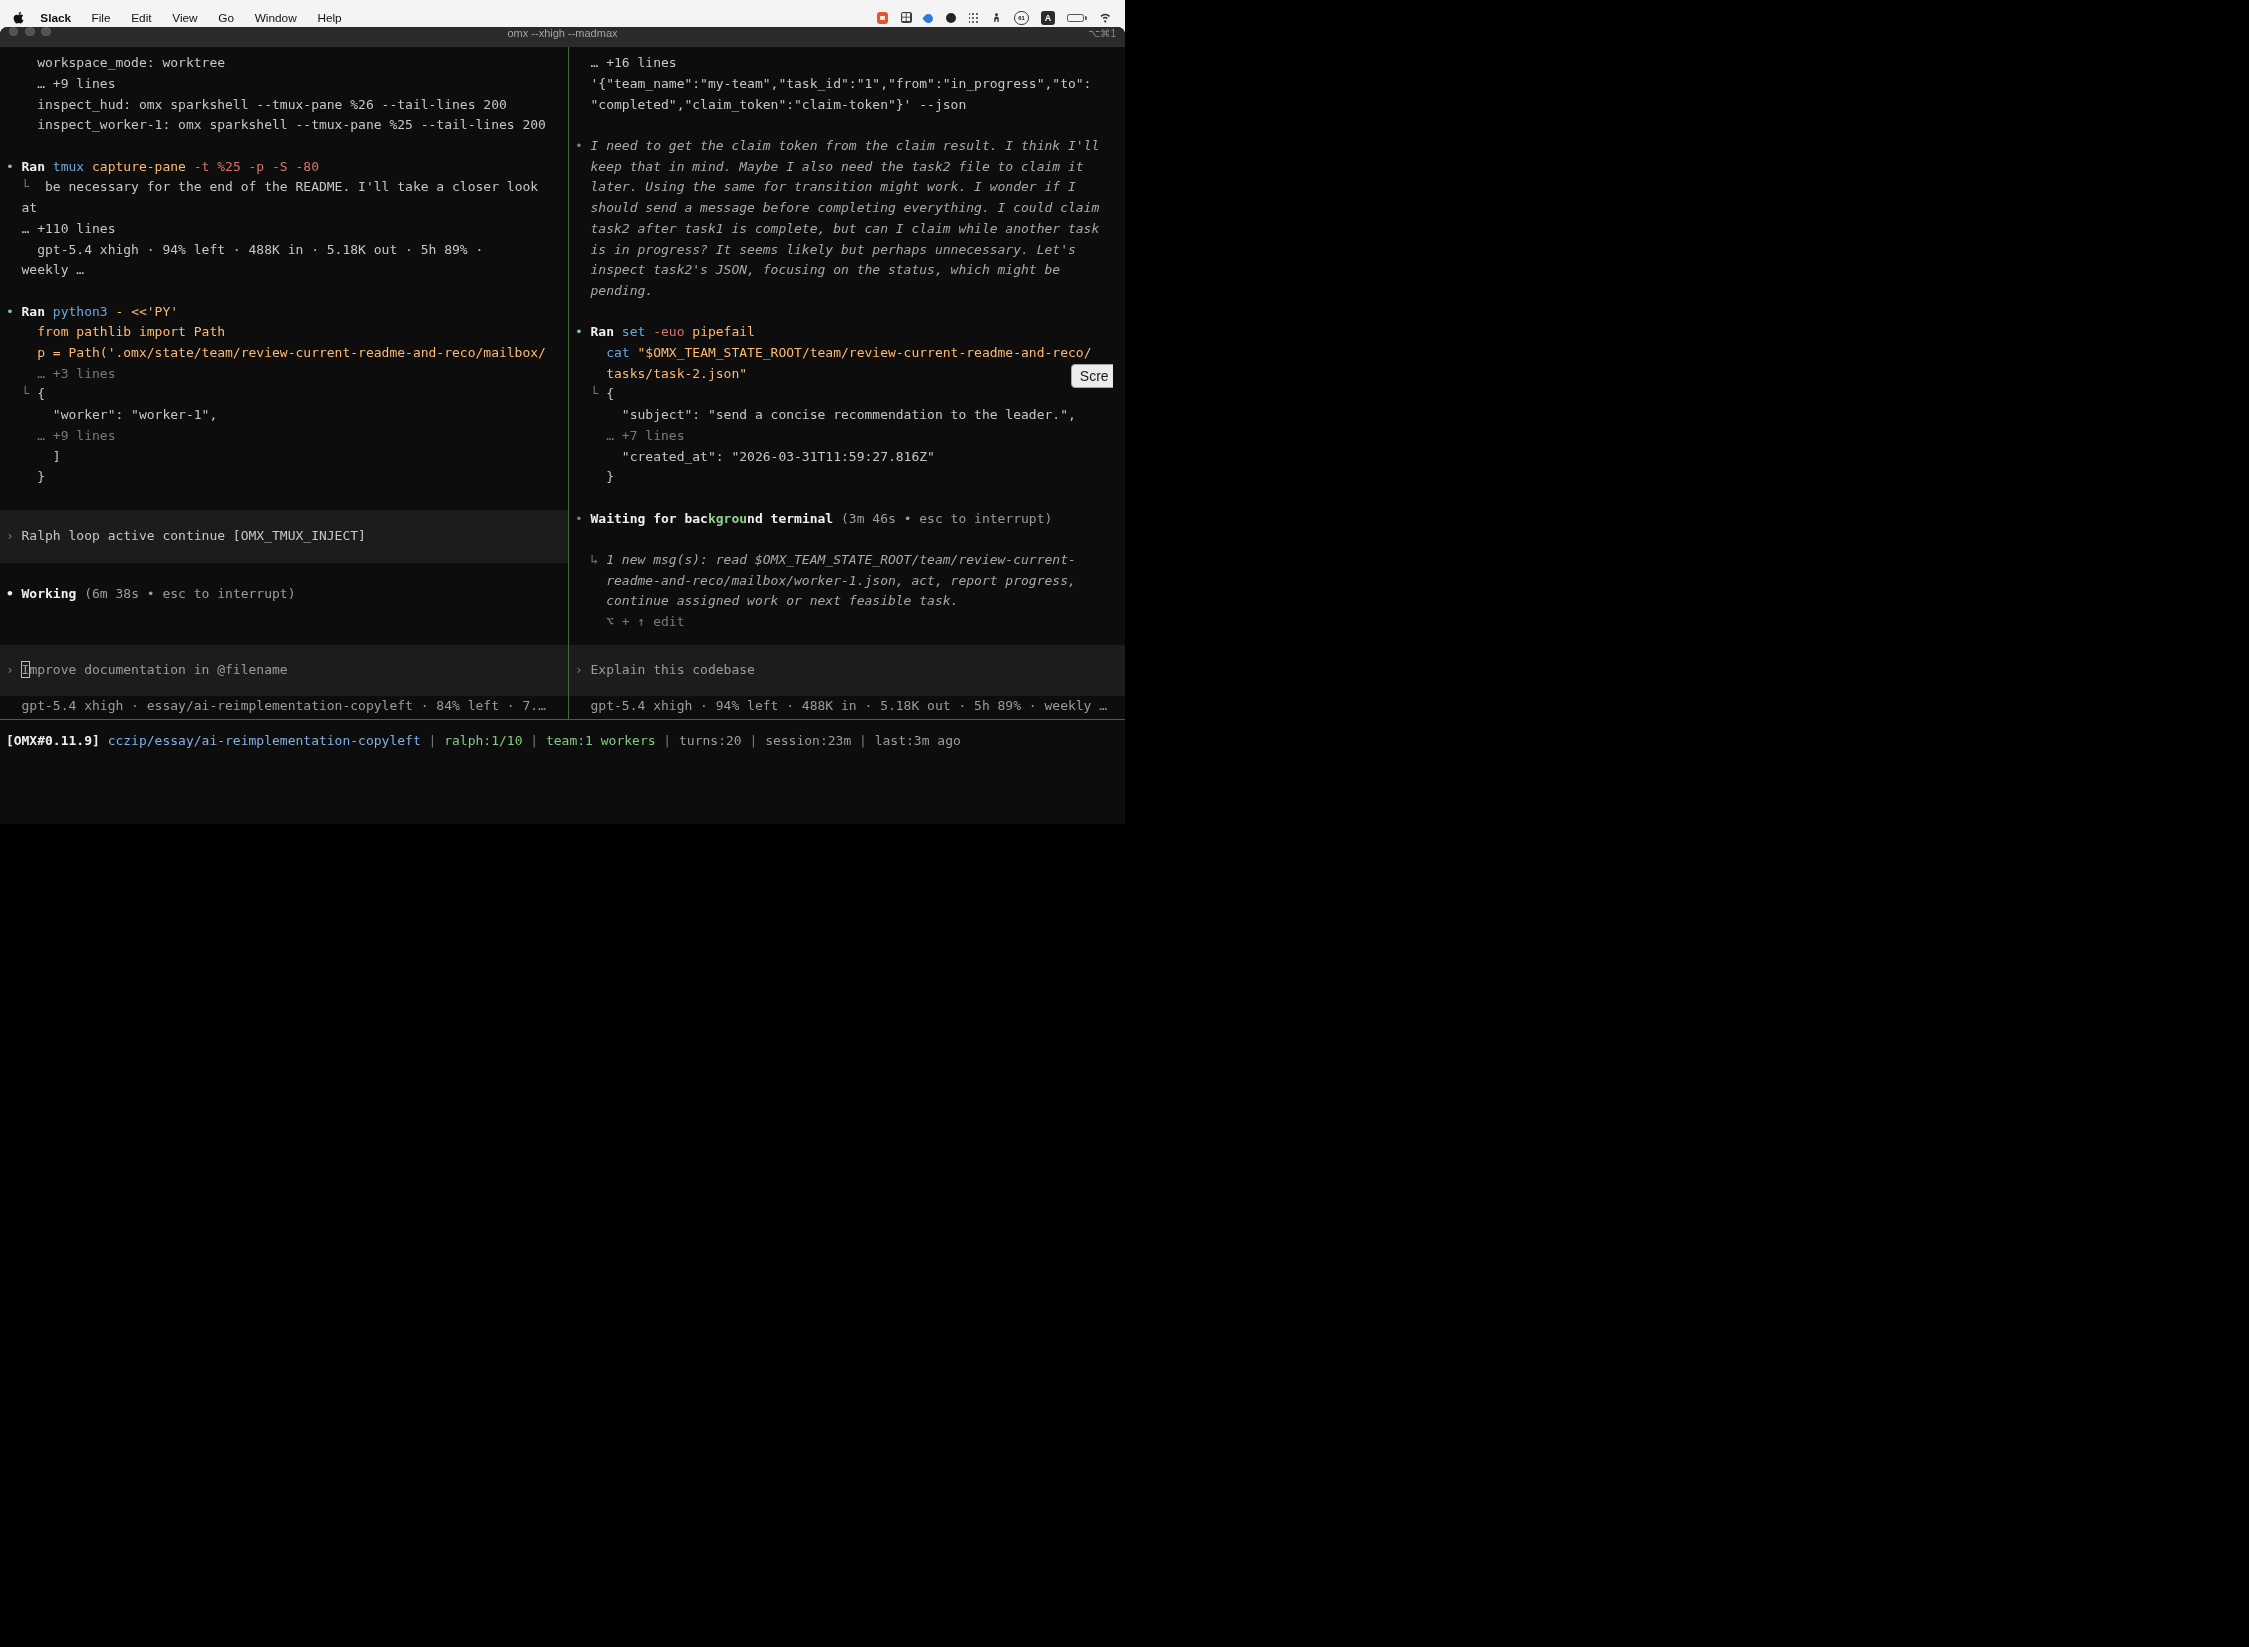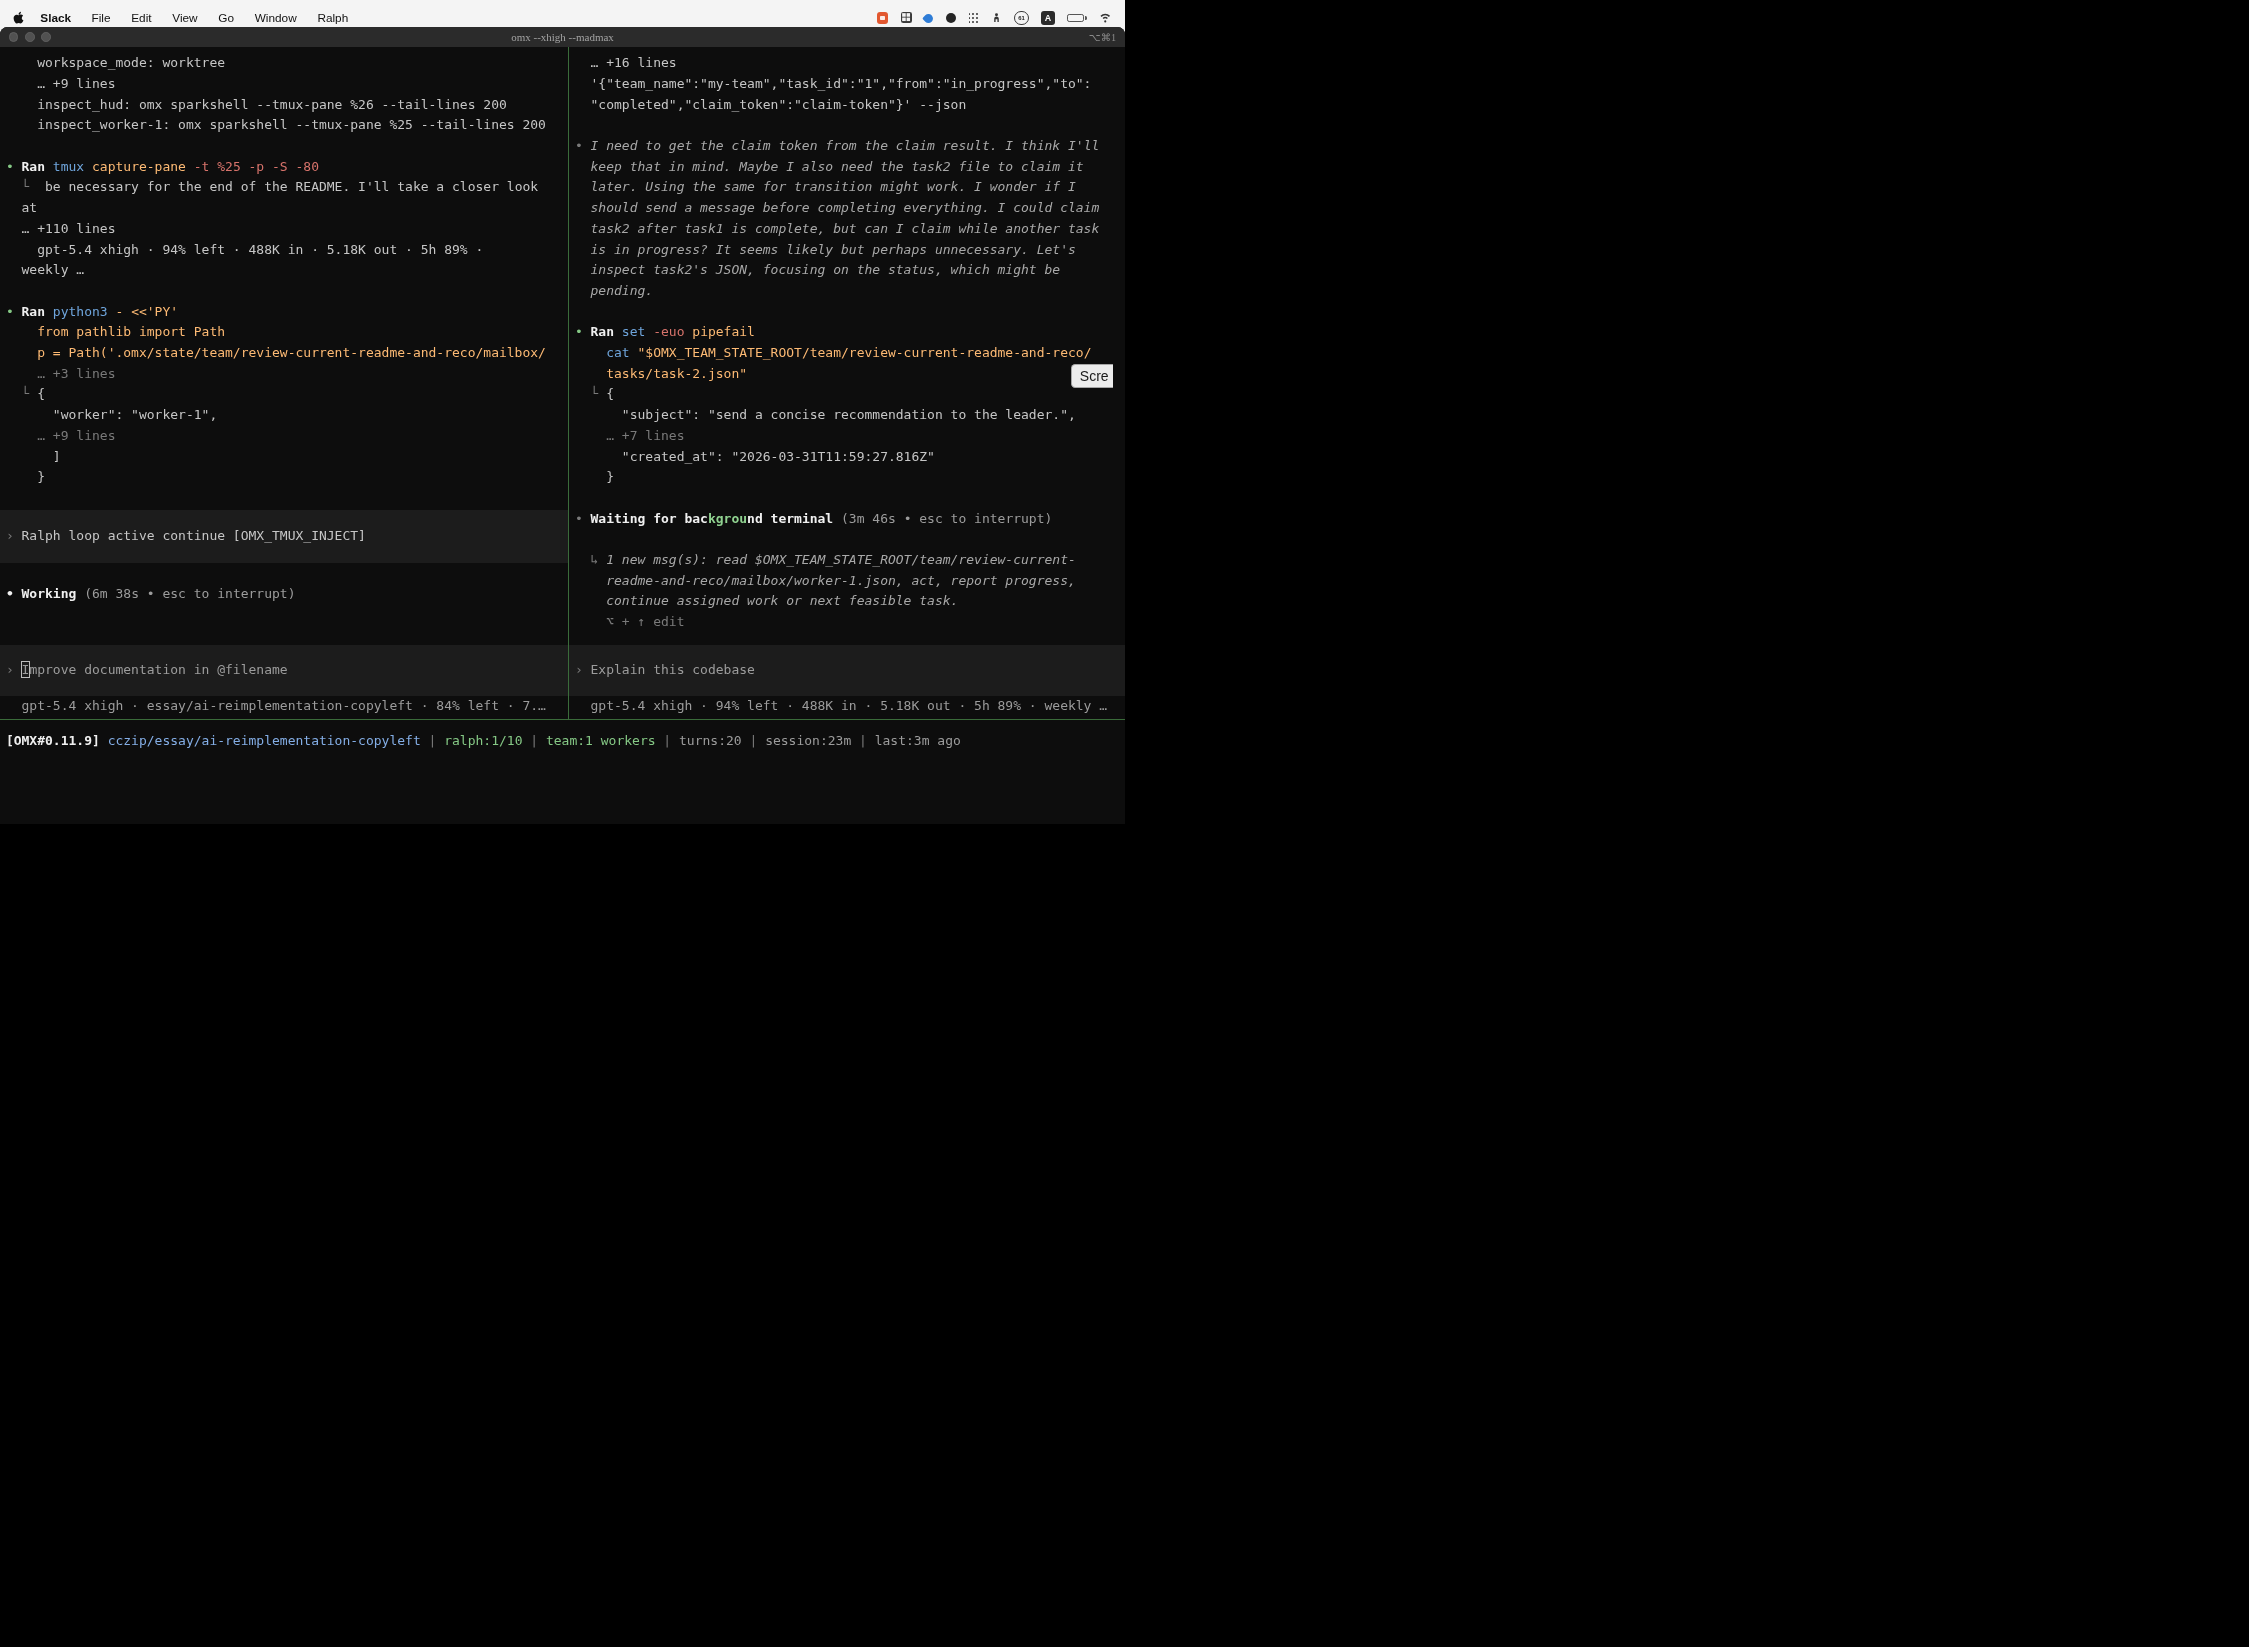--- a/index.html
+++ b/index.html
@@ -31,22 +31,22 @@
     display:flex;align-items:center;justify-content:center;font-family:"Liberation Sans",sans-serif}
   .battery{display:flex;align-items:center}
   .battery .cell{width:17px;height:8.9px;border:1.1px solid #555;border-radius:2.2px;padding:1.1px}
   .battery .fill{height:100%;width:61%;background:#333;border-radius:0.7px}
   .battery .nub{width:1.8px;height:3.7px;background:#555;border-radius:0 1.5px 1.5px 0;margin-left:0.7px}
   .wifi-icon svg{width:12.5px;height:11px;fill:#333;display:block}
 
   
   .window{position:absolute;top:26.6px;left:0;right:0;bottom:0;background:#0d0d0d;border-radius:7.4px 7.4px 0 0;
     overflow:hidden;display:flex;flex-direction:column}
-  .titlebar{height:20.7px;flex:0 0 20.7px;background:#2b2b2b;display:flex;align-items:center;position:relative;
-    font-family:Liberation Serif, serif}
+  .titlebar{height:20.7px;flex:0 0 20.7px;background:#2b2b2b;display:flex;position:relative;
+    font-family:Liberation Sans, sans-serif}
   .lights{position:absolute;left:8.9px;display:flex;gap:6.6px}
   .light{width:9.6px;height:9.6px;border-radius:50%;background:#515151;border:0.7px solid #606060}
   .win-title{flex:1;text-align:center;color:#a3a3a3;font-size:11px}
   .win-shortcut{position:absolute;right:8.9px;color:#8a8a8a;font-size:10.3px}
 
   .panes{display:flex;height:672px;flex:0 0 672px}
   .pane{display:flex;flex-direction:column;padding:5.9px 0 3px 0;overflow:hidden}
   .pane-left{width:568px;flex:0 0 568px}
   .pane-right{flex:1;border-left:0.7px solid #3a6b3a}
   .bottom-group{margin-top:auto}
@@ -86,21 +86,21 @@
           <path d="M318.7 268.7c-.2-36.7 16.4-64.4 50-84.8-18.8-26.9-47.2-41.7-84.7-44.6-35.5-2.8-74.3 20.7-88.5 20.7-15 0-49.4-19.7-76.4-19.7C63.3 141.2 4 184.8 4 273.5q0 39.3 14.4 81.2c12.8 36.7 59 126.7 107.2 125.2 25.2-.6 43-17.9 75.8-17.9 31.8 0 48.3 17.9 76.4 17.9 48.6-.7 90.4-82.5 102.6-119.3-65.2-30.7-61.7-90-61.7-91.9zm-56.6-164.2c27.3-32.4 24.8-61.9 24-72.5-24.1 1.4-52 16.4-67.9 34.9-17.5 19.8-27.8 44.3-25.6 71.9 26.1 2 49.9-11.4 69.5-34.3z"></path>
         </svg>
     </span>
     <span class="app-name">Slack</span>
     <span class="menus">
         <span class="menu">File</span>
         <span class="menu">Edit</span>
         <span class="menu">View</span>
         <span class="menu">Go</span>
         <span class="menu">Window</span>
-        <span class="menu">Ralph</span>
+        <span class="menu">Help</span>
       </span>
   </div>
   <div class="menubar-right">
     <span class="icon rec-icon"></span>
     <span class="icon grid-icon"></span>
     <span class="icon drop-icon"></span>
     <span class="icon circle-icon"></span>
     <span class="icon dots-icon">
         <i></i>
         <i></i>

